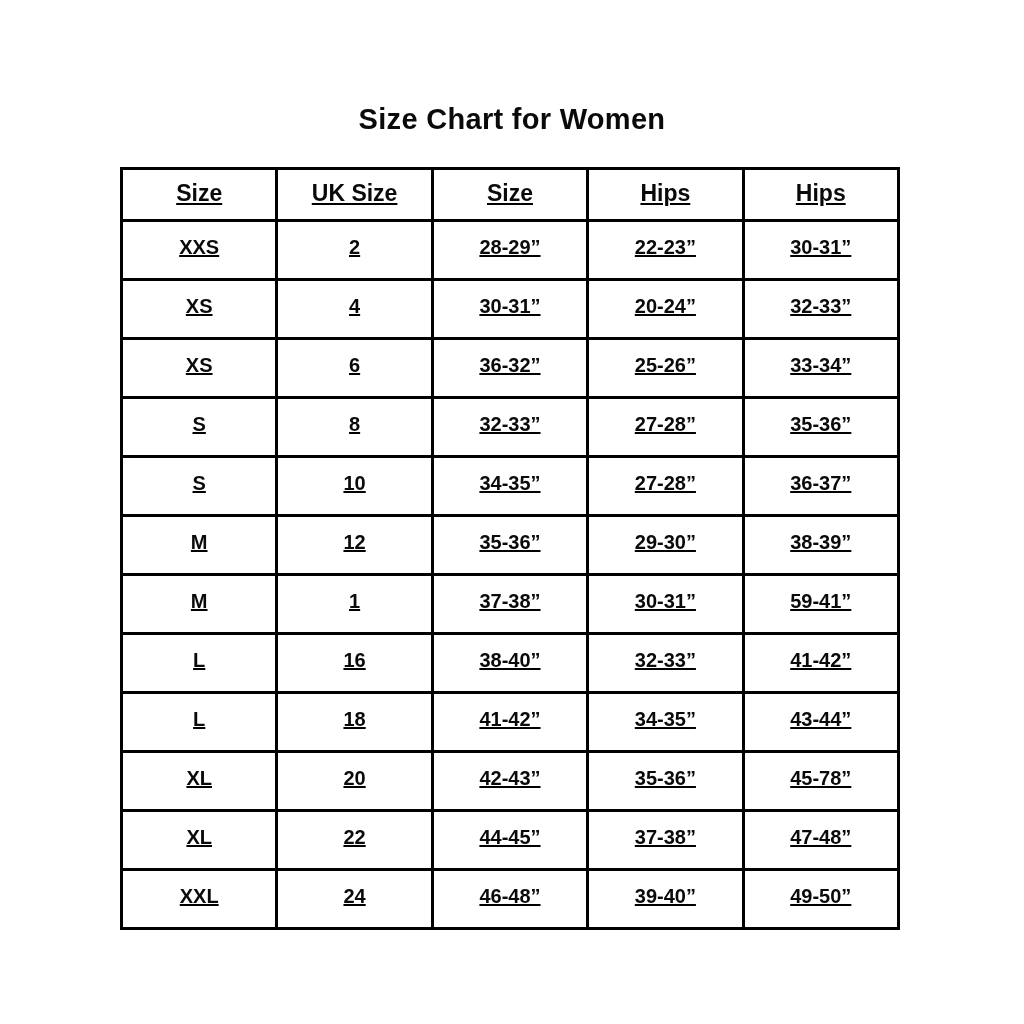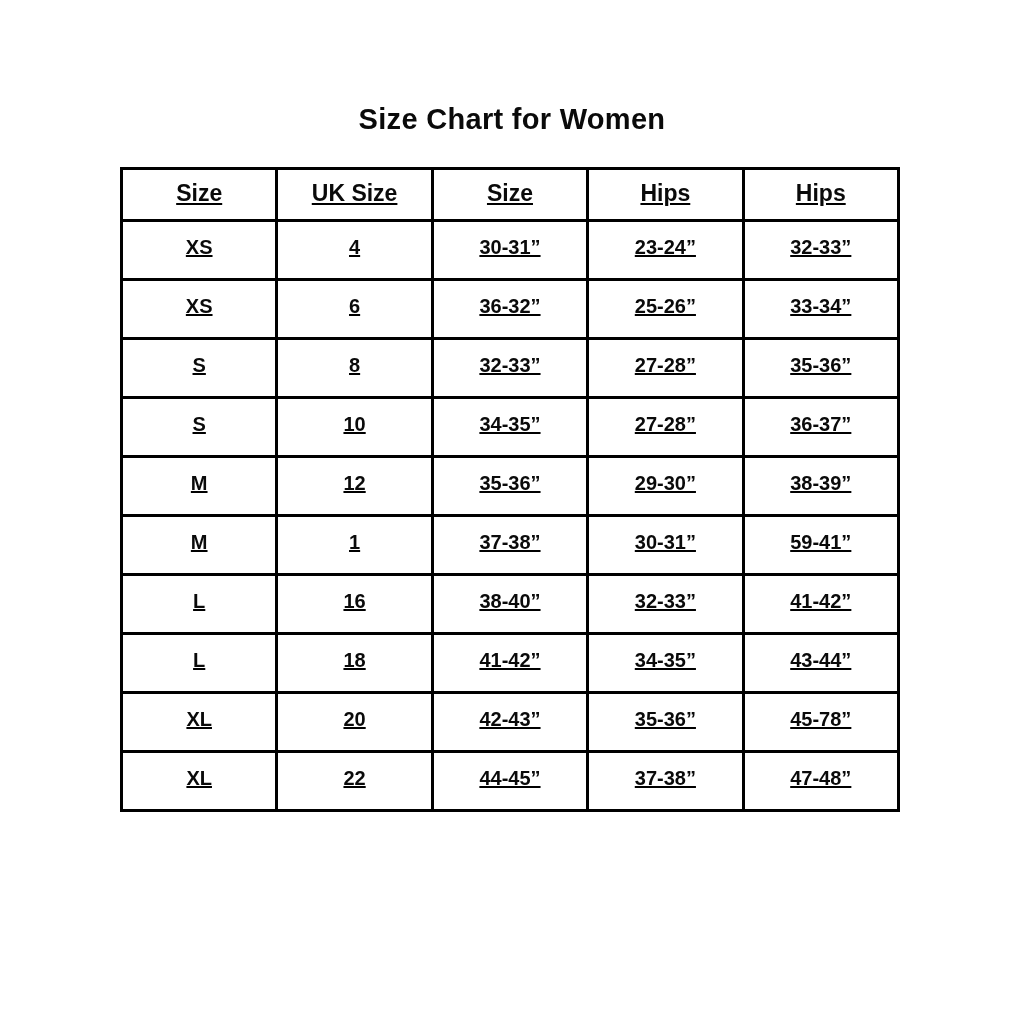--- a/index.html
+++ b/index.html
@@ -69,24 +69,31 @@
       <tr>
         <th>Size</th>
         <th>UK Size</th>
         <th>Size</th>
         <th>Hips</th>
         <th>Hips</th>
       </tr>
     </thead>
     <tbody>
         <tr>
+          <td>XXS</td>
+          <td>2</td>
+          <td>28-29”</td>
+          <td>22-23”</td>
+          <td>30-31”</td>
+        </tr>
+        <tr>
           <td>XS</td>
           <td>4</td>
           <td>30-31”</td>
-          <td>23-24”</td>
+          <td>20-24”</td>
           <td>32-33”</td>
         </tr>
         <tr>
           <td>XS</td>
           <td>6</td>
           <td>36-32”</td>
           <td>25-26”</td>
           <td>33-34”</td>
         </tr>
         <tr>
@@ -138,16 +145,23 @@
           <td>35-36”</td>
           <td>45-78”</td>
         </tr>
         <tr>
           <td>XL</td>
           <td>22</td>
           <td>44-45”</td>
           <td>37-38”</td>
           <td>47-48”</td>
         </tr>
+        <tr>
+          <td>XXL</td>
+          <td>24</td>
+          <td>46-48”</td>
+          <td>39-40”</td>
+          <td>49-50”</td>
+        </tr>
       </tbody>
   </table>
 
 </div>
 
 </body></html>

